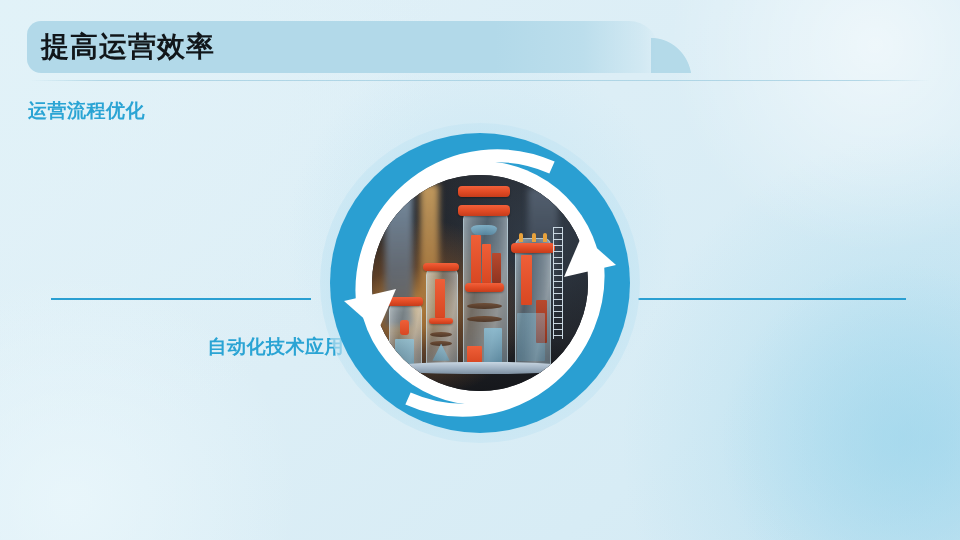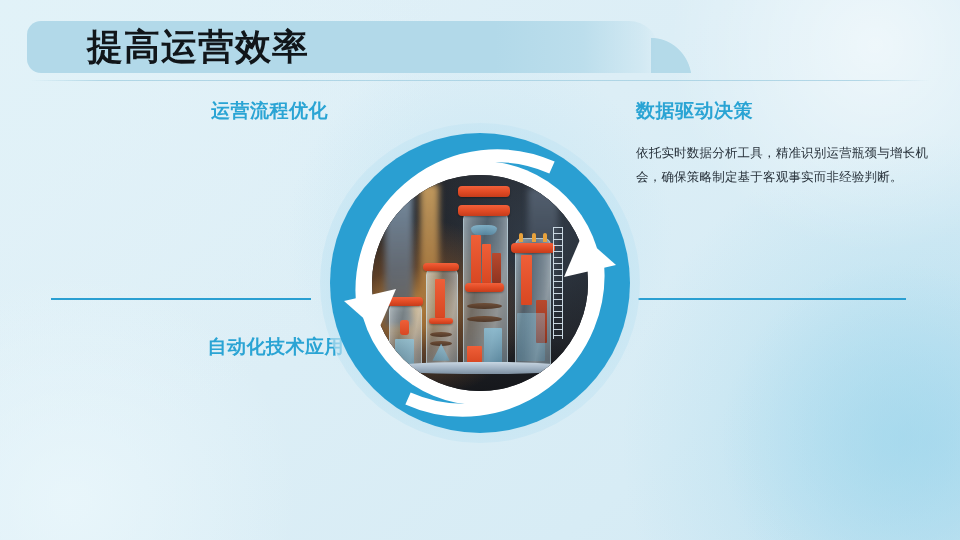--- a/index.html
+++ b/index.html
@@ -70,26 +70,25 @@
     background: #b2d9e9;
     -webkit-mask-image: radial-gradient(120% 170% at 0% 115%, #000 48%, transparent 49%);
     mask-image: radial-gradient(120% 170% at 0% 115%, #000 48%, transparent 49%);
     opacity: 0.95;
   }
   .title-text {
     position: absolute;
     left: 14px;
     top: 50%;
     transform: translateY(-50%);
-    font-size: 36px;
+    font-size: 28px;
     font-weight: bold;
     color: #11161a;
     letter-spacing: 1px;
     white-space: nowrap;
-    margin-left: 46px;
   }
 
   .header-rule {
     position: absolute;
     left: 30px;
     top: 80px;
     width: 900px;
     height: 1px;
     background: linear-gradient(90deg, rgba(160,205,224,0.0) 0%, rgba(160,205,224,0.75) 8%, rgba(160,205,224,0.75) 92%, rgba(160,205,224,0.0) 100%);
   }
@@ -105,21 +104,21 @@
     margin: 0 0 18px 0;
   }
   .block .b-body {
     font-size: 12.5px;
     color: #27313a;
     line-height: 1.95;
     margin: 0;
     letter-spacing: 0.2px;
   }
 
-  .block-tl { left: 14px;  top: 100px; width: 314px; text-align: right; }
+  .block-tl { left: 28px;  top: 100px; width: 314px; text-align: left; }
   .block-tr { left: 636px; top: 100px; width: 300px; text-align: left;  }
   .block-bl { left: 30px;  top: 336px; width: 314px; text-align: right; }
   .block-br { left: 636px; top: 336px; width: 300px; text-align: left;  }
 
   
   .divider {
     position: absolute;
     top: 298px;
     height: 2px;
     background: #2a9fd2;
@@ -253,24 +252,20 @@
   </div>
   <div class="header-rule"></div>
 
   <div class="divider divider-left"></div>
   <div class="divider divider-right"></div>
 
   <div class="block block-tl">
     <p class="b-title">运营流程优化</p>
   </div>
 
-  <div class="block block-tr">
-    <p class="b-title">数据驱动决策</p>
-    <p class="b-body">依托实时数据分析工具，精准识别运营瓶颈与增长机会，确保策略制定基于客观事实而非经验判断。</p>
-  </div>
 
   <div class="block block-bl">
     <p class="b-title">自动化技术应用</p>
   </div>
 
 
   <div class="center-wrap">
     <div class="halo"></div>
     <div class="ring-outer"></div>
     <div class="ring-inner-gap"></div>

